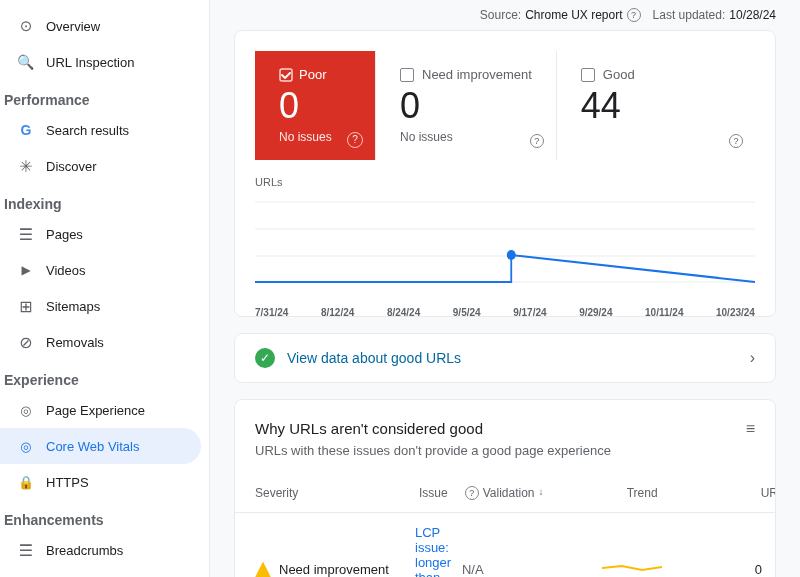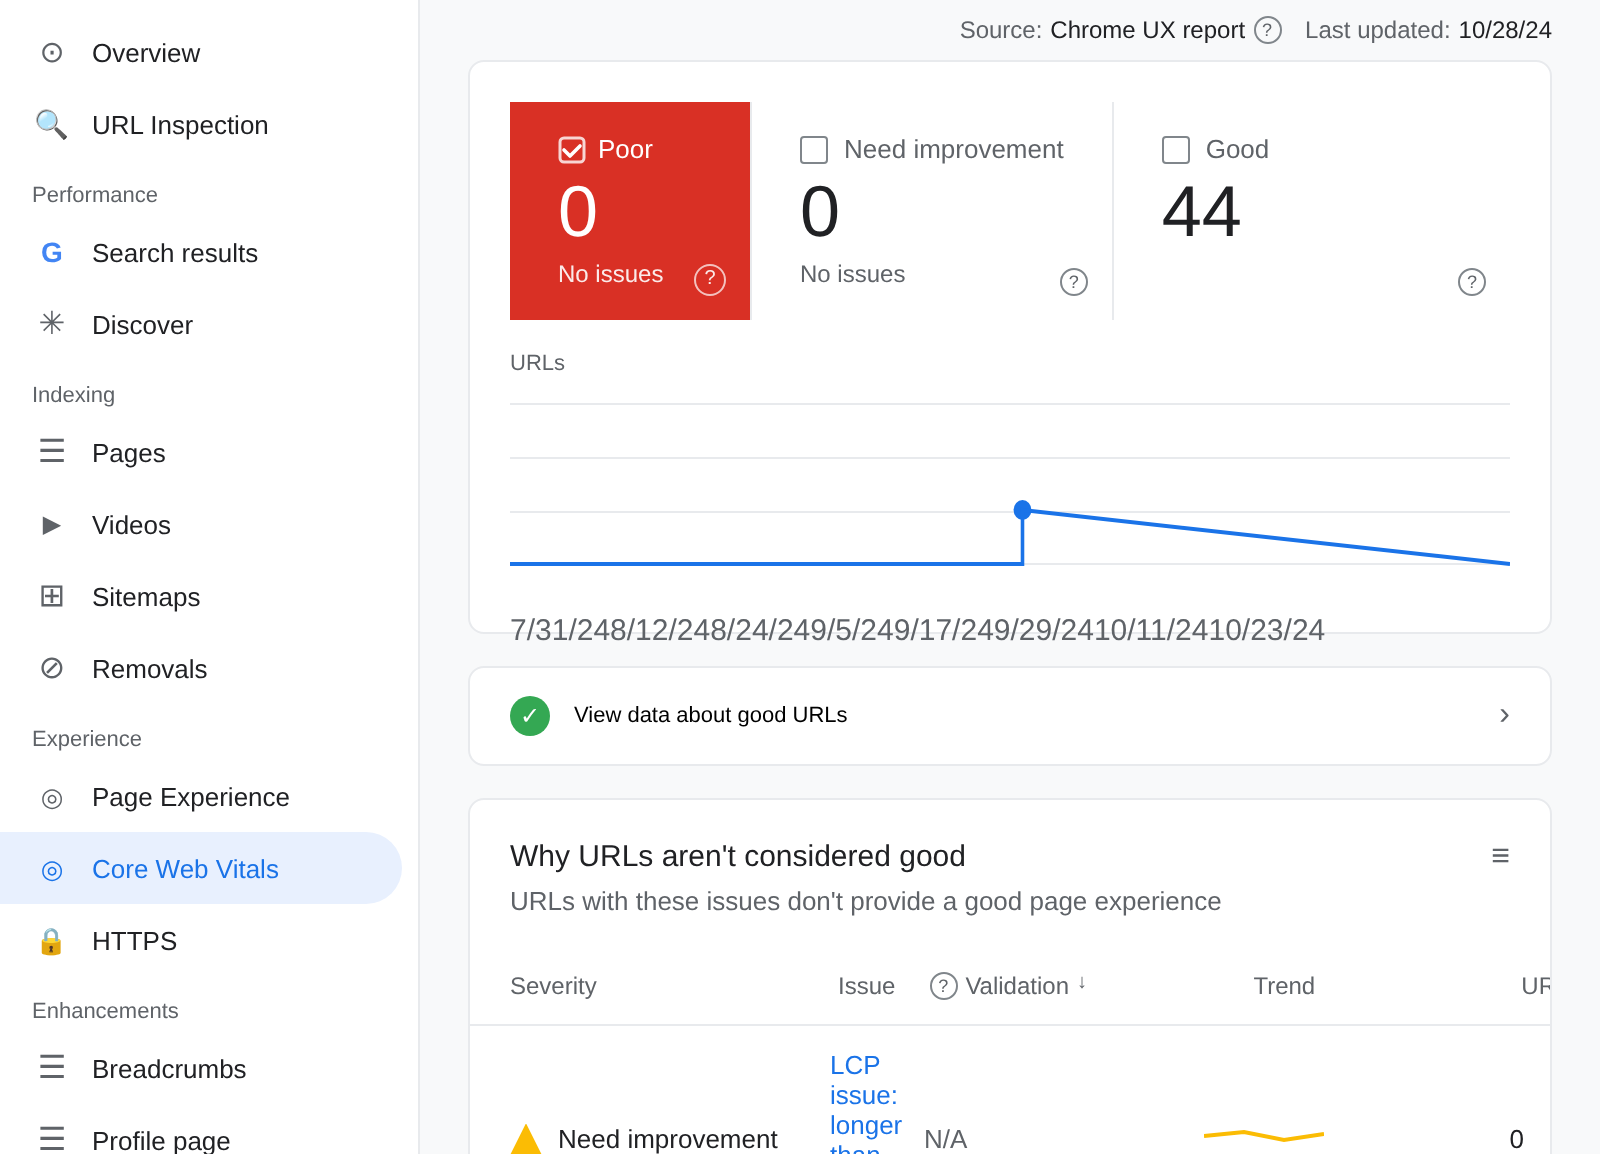--- a/index.html
+++ b/index.html
@@ -23,24 +23,24 @@
       font-size: 13px;
       color: #202124;
       border-radius: 0 24px 24px 0;
       margin-right: 8px;
       gap: 10px;
       height: 36px;
     }
     .sidebar-item.active { background: #e8f0fe; color: #1a73e8; font-weight: 500; }
     .sidebar-item.active .icon { color: #1a73e8; }
     .sidebar-section-label {
-      font-size: 11px;
-      color: #5f6368;
-      font-weight: 400;
-      padding: 12px 16px 4px 16px;
+      font-size: 14px;
+      color: #5f6368;
+      font-weight: 700;
+      padding: 12px 16px 4px 4px;
       text-transform: none;
       letter-spacing: 0;
     }
     .icon {
       font-size: 16px;
       color: #5f6368;
       width: 20px;
       text-align: center;
       flex-shrink: 0;
     }
@@ -172,21 +172,21 @@
       background: #fff;
       border: 1px solid #e8eaed;
       border-radius: 8px;
       margin-bottom: 16px;
       display: flex;
       align-items: center;
       padding: 14px 20px;
       cursor: pointer;
       gap: 12px;
     }
-    .good-urls-text { flex: 1; font-size: 11px; color: #000000; }
+    .good-urls-text { flex: 1; font-size: 14px; color: #0369a1; }
     .check-circle {
       width: 20px;
       height: 20px;
       background: #34a853;
       border-radius: 50%;
       display: flex;
       align-items: center;
       justify-content: center;
       color: white;
       font-size: 12px;
@@ -403,21 +403,21 @@
           <text x="-2" y="13" font-size="10" fill="#5f6368" text-anchor="end">3</text>
           <text x="-2" y="40" font-size="10" fill="#5f6368" text-anchor="end">2</text>
           <text x="-2" y="67" font-size="10" fill="#5f6368" text-anchor="end">1</text>
           <text x="-2" y="93" font-size="10" fill="#5f6368" text-anchor="end">0</text>
 
           <circle cx="287" cy="63" r="5" fill="#1a73e8"></circle>
 
           <polyline points="0,90 287,90 287,63 560,90" fill="none" stroke="#1a73e8" stroke-width="2"></polyline>
         </svg>
         
-        <div style="display:flex;font-size:15px;color:#5f6368;margin-top:2px;padding:0 0;">
+        <div style="display:flex;justify-content:space-between;font-size:10px;color:#5f6368;margin-top:2px;padding:0 0;font-weight:bold;">
           <span>7/31/24</span>
           <span>8/12/24</span>
           <span>8/24/24</span>
           <span>9/5/24</span>
           <span>9/17/24</span>
           <span>9/29/24</span>
           <span>10/11/24</span>
           <span>10/23/24</span>
         </div>
       </div>

